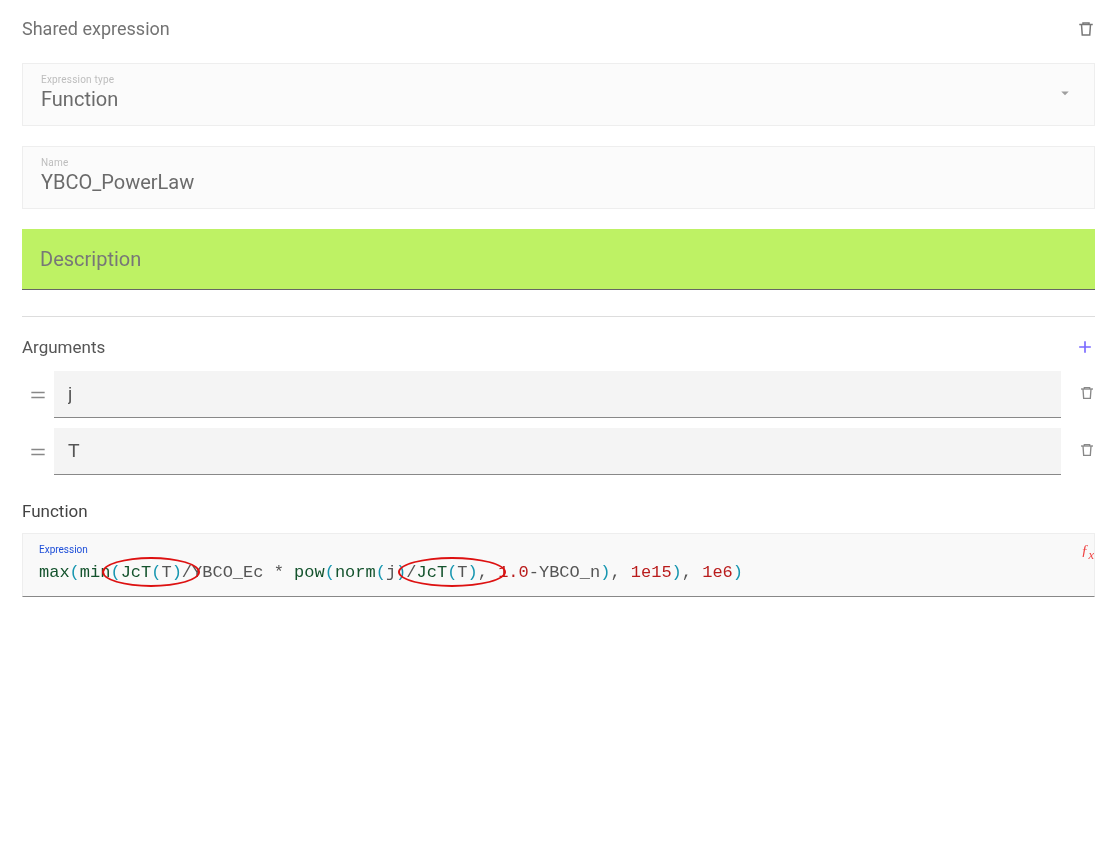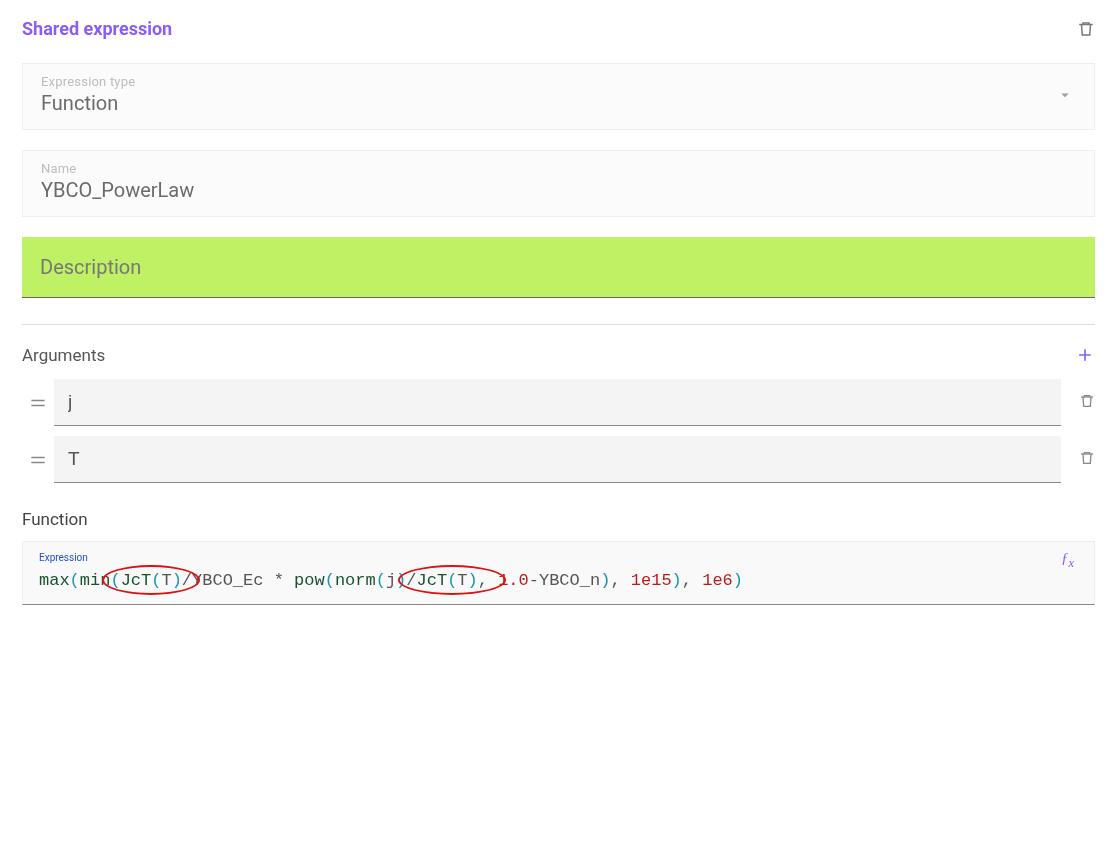--- a/index.html
+++ b/index.html
@@ -12,38 +12,38 @@
     width: 1117px;
   }
   .header-row {
     display: flex;
     justify-content: space-between;
     align-items: center;
     margin-bottom: 24px;
   }
   .section-title {
     font-size: 18px;
-    font-weight: 700;
-    color: #8b5cf6;
+    font-weight: 400;
+    color: #737373;
   }
   .trash {
     width: 18px; height: 20px;
     cursor: pointer;
     color: #777;
   }
   .trash svg, .plus svg, .drag svg, .fx svg { display:block; }
   .field-box {
     background: #fbfbfb;
     border: 1px solid #eee;
     padding: 10px 18px 14px 18px;
     margin-bottom: 20px;
     position: relative;
   }
   .field-label {
-    font-size: 13px;
+    font-size: 10px;
     color: #bdbdbd;
     letter-spacing: 0.2px;
   }
   .field-value {
     font-size: 20px;
     color: #6b6b6b;
     margin-top: 2px;
   }
   .chevron {
     position: absolute;
@@ -131,22 +131,22 @@
     position: relative;
   }
   .tok-func { color: #14532d; }
   .tok-paren { color: #1796b0; font-weight: 500;}
   .tok-op   { color: #555; }
   .tok-id   { color: #555; }
   .tok-num  { color: #b91c1c; }
   .fx {
     position: absolute;
     top: 8px;
-    right: 20px;
-    color: #8b5cf6;
+    right: 0;
+    color: #ef4444;
     font-style: italic;
     font-family: serif;
     font-size: 15px;
     cursor: pointer;
   }
   
   .ellipse {
     position: absolute;
     border: 2px solid #d11;
     border-radius: 50%;

